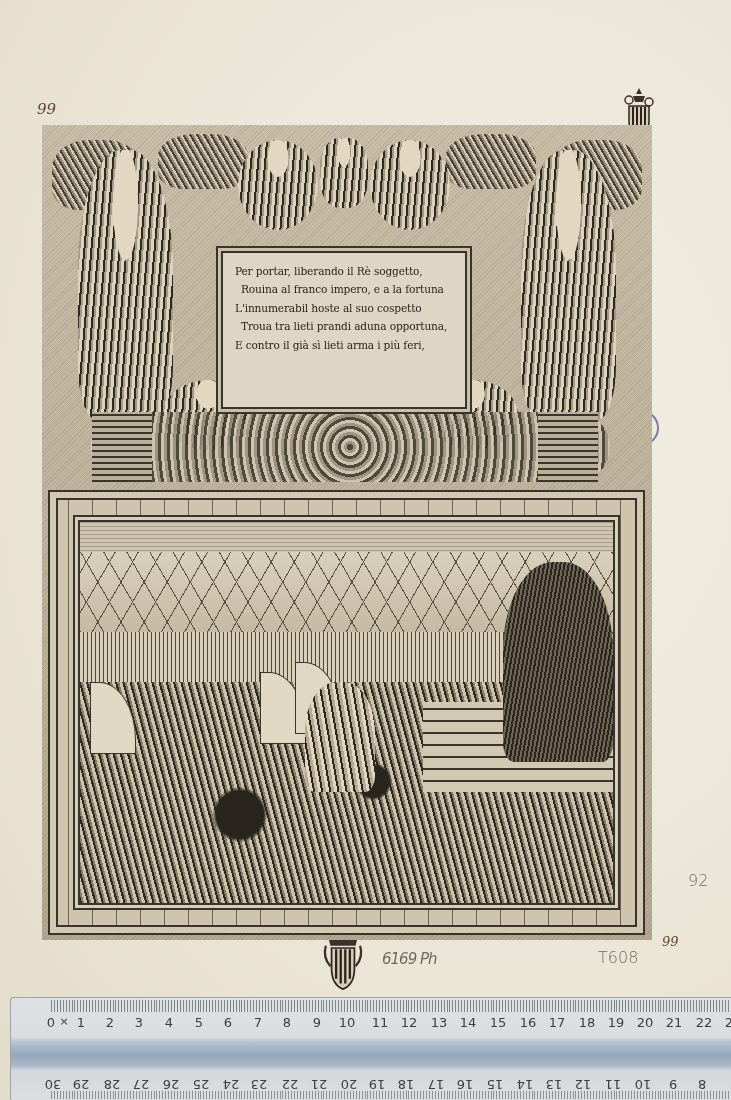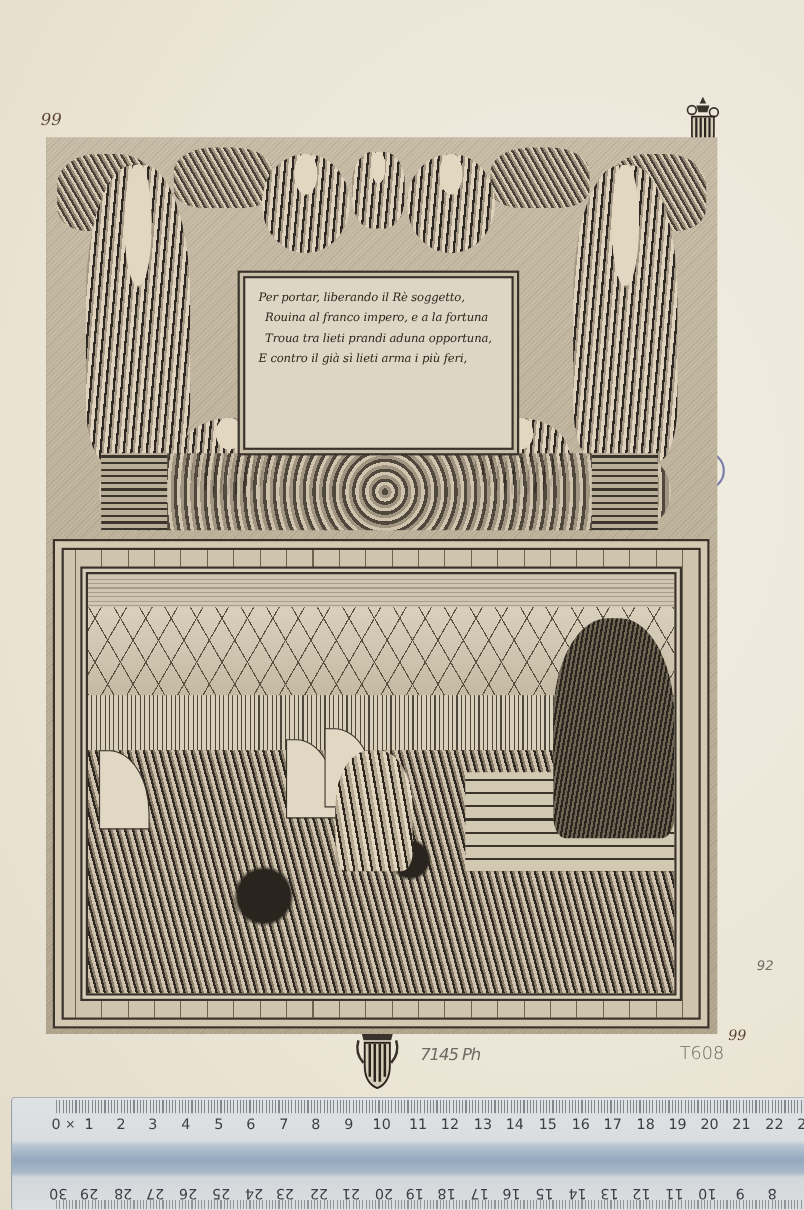--- a/index.html
+++ b/index.html
@@ -18,21 +18,21 @@
   .orn{position:absolute;border-radius:40% 40% 30% 30%;
        background:repeating-linear-gradient(60deg,#3b342c 0 2px,#8f8570 2px 4px,#d6ccb6 4px 6px);
        opacity:.9;}
   .figure{position:absolute;border-radius:45% 45% 20% 20%;
        background:
         radial-gradient(ellipse at 50% 20%,#e2d8c2 0 18%,transparent 19%),
         repeating-linear-gradient(95deg,#2f2924 0 2px,#a39883 2px 4px,#ddd3bd 4px 7px);}
   .text-panel{position:absolute;left:221px;top:251px;width:246px;height:158px;
        background:#ded6c4;border:2px solid #3a332b;box-shadow:0 0 0 3px #c9bfa9,0 0 0 5px #3a332b;
        box-sizing:border-box;padding:9px 6px 0 12px;}
-  .verse{font-family:"DejaVu Serif",serif;font-style:italic;font-size:10.6px;
+  .verse{font-family:"DejaVu Serif",serif;font-size:10.6px;
        line-height:18.4px;color:#2b241d;white-space:nowrap;letter-spacing:-.15px;}
   .verse.indent{padding-left:6px;}
   .frieze{position:absolute;left:90px;top:412px;width:520px;height:70px;
        background:repeating-radial-gradient(circle at 50% 50%,#3c352c 0 3px,#9a907b 3px 6px,#d1c7b0 6px 9px);
        border-radius:40px;opacity:.85;}
   .plinth{position:absolute;width:60px;height:70px;top:412px;
        background:repeating-linear-gradient(0deg,#3b342c 0 2px,#b9ae97 2px 6px);}
   
   .scene-frame{position:absolute;left:48px;top:490px;width:597px;height:445px;
        background:#d3c9b3;border:2px solid #3a332b;box-sizing:border-box;}
@@ -83,24 +83,24 @@
        transform:translateX(-50%);}
   .rnum.top{top:17px;}
   .rnum.bot{top:79px;transform:translateX(-50%) rotate(180deg);}
 </style>
 </head>
 <body>
 
 <div class="paper"></div>
 
 <div class="hand" style="left:37px;top:100px;font-size:15px;">99</div>
-<div class="pencil" style="left:688px;top:871px;font-size:12px;font-style:italic;">92</div>
+<div class="pencil" style="left:688px;top:871px;font-size:16px;">92</div>
 <div class="hand" style="left:662px;top:934px;font-size:13px;">99</div>
-<div class="pencil" style="left:382px;top:950px;font-size:15px;font-style:italic;letter-spacing:-1px;">7145 Ph</div>
-<div class="pencil" style="left:598px;top:948px;font-size:16px;margin-left:20px;">T608</div>
+<div class="pencil" style="left:382px;top:950px;font-size:15px;font-style:italic;letter-spacing:-1px;">6169 Ph</div>
+<div class="pencil" style="left:598px;top:948px;font-size:16px;">T608</div>
 
 <svg class="crest" style="left:620px;top:86px;" viewBox="0 0 38 56">
   <path d="M19 2 l3 6 h-6 z M13 10 h12 l-2 6 h-8z" fill="#3a332b"></path>
   <circle cx="9" cy="14" r="4" fill="none" stroke="#3a332b" stroke-width="1.5"></circle>
   <circle cx="29" cy="16" r="4" fill="none" stroke="#3a332b" stroke-width="1.5"></circle>
   <path d="M9 20 h20 v16 q0 12 -10 16 q-10 -4 -10 -16z" fill="#d7ceb9" stroke="#2b241d" stroke-width="1.5"></path>
   <path d="M13 21v24M17 21v28M21 21v28M25 21v24" stroke="#2b241d" stroke-width="2"></path>
 </svg>
 <svg class="crest" style="left:318px;top:932px;width:50px;height:64px;" viewBox="0 0 38 56">
   <path d="M6 4 q13 -6 26 0 l-2 8 h-22z" fill="#3a332b"></path>
@@ -130,20 +130,21 @@
   <div class="figure" style="left:115px;top:250px;width:90px;height:70px;border-radius:50%;"></div>
   <div class="figure" style="left:380px;top:250px;width:90px;height:70px;border-radius:50%;"></div>
 </div>
 <div class="frieze"></div>
 <div class="plinth" style="left:92px;"></div>
 <div class="plinth" style="left:538px;"></div>
 
 <div class="text-panel">
   <div class="verse">Per portar, liberando il Rè soggetto,</div>
   <div class="verse indent">Rouina al franco impero, e a la fortuna</div>
+  <div class="verse">L'innumerabil hoste al suo cospetto</div>
   <div class="verse indent">Troua tra lieti prandi aduna opportuna,</div>
   <div class="verse">E contro il già sì lieti arma i più feri,</div>
 </div>
 
 <div class="scene-frame">
   <div class="frame-band"></div>
   <div class="frame-inner">
     <div class="sky"></div>
     <div class="camp"></div>
     <div class="palisade"></div>

